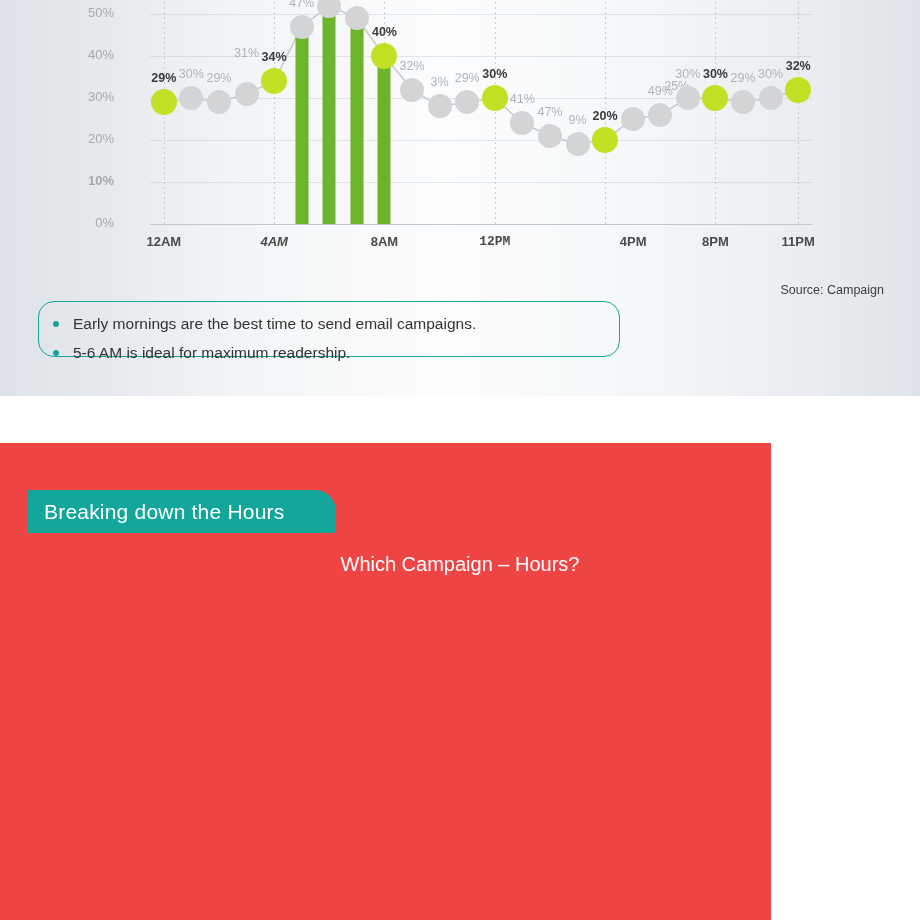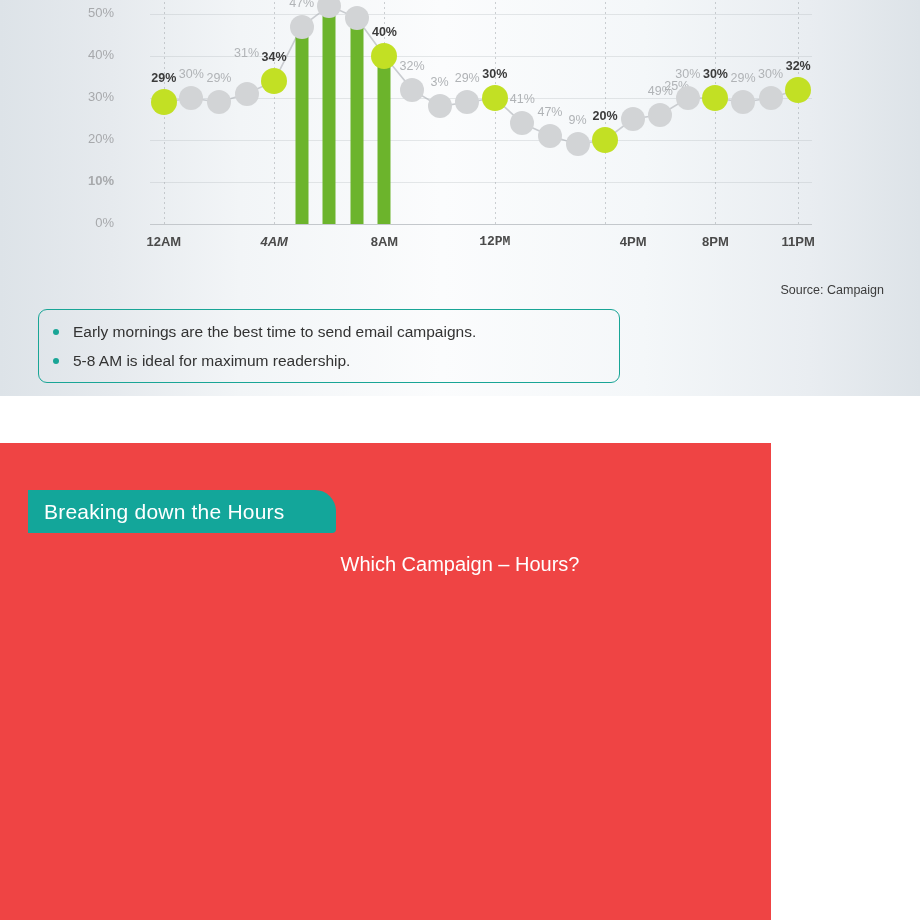--- a/index.html
+++ b/index.html
@@ -53,22 +53,22 @@
     transform: translate(-50%, -50%);
   }
   .dlabel.grey { color: #b0b3b6; }
   .dlabel.lime { color: #3b3b3b; font-weight: bold; }
   #linepath { position: absolute; left: 0; top: 0; width: 700px; height: 262px; overflow: visible; }
   #source-note {
     position: absolute; right: 36px; top: 283px;
     font-size: 12.5px; color: #3c3c3c;
   }
   #takeaway-box {
-    position: absolute; left: 38px; top: 309px; width: 582px; height: 74px;
-    border: 1.6px solid #19a596; border-radius: 9px;
+    position: absolute; left: 38px; top: 301px; width: 582px; height: 56px;
+    border: 1.6px solid #19a596; border-radius: 16px;
   }
   .takeaway-row {
     position: absolute; left: 14px; font-size: 15.5px; color: #333;
     display: flex; align-items: center; gap: 14px;
   }
   .tbullet {
     width: 6px; height: 6px; border-radius: 50%; background: #19a596;
     flex: 0 0 auto;
   }
 
@@ -180,21 +180,21 @@
 
   <div id="source-note">Source: Campaign</div>
 
   <div id="takeaway-box">
     <div class="takeaway-row" style="top:13px;">
       <span class="tbullet"></span>
       <span>Early mornings are the best time to send email campaigns.</span>
     </div>
     <div class="takeaway-row" style="top:42px;">
       <span class="tbullet"></span>
-      <span>5-8 AM is ideal for maximum readership.</span>
+      <span>5-6 AM is ideal for maximum readership.</span>
     </div>
   </div>
 </div>
 
 <div id="green-section">
 
   <div id="ribbon">
     <span>Breaking down the Hours</span>
   </div>
 

